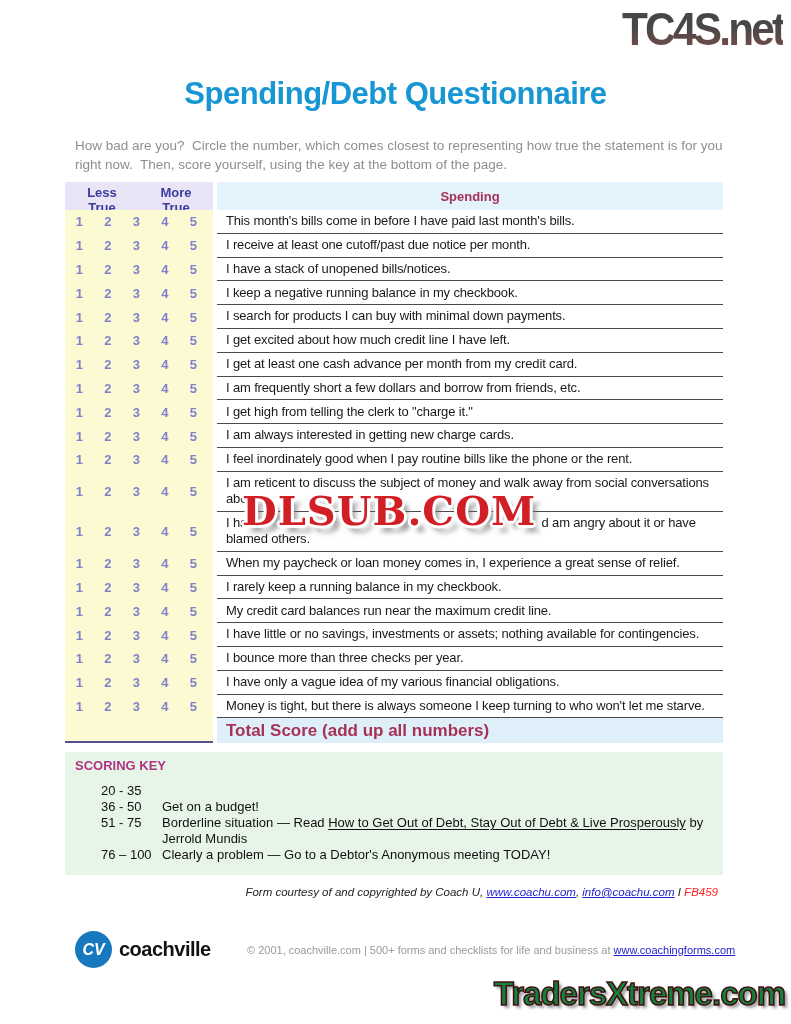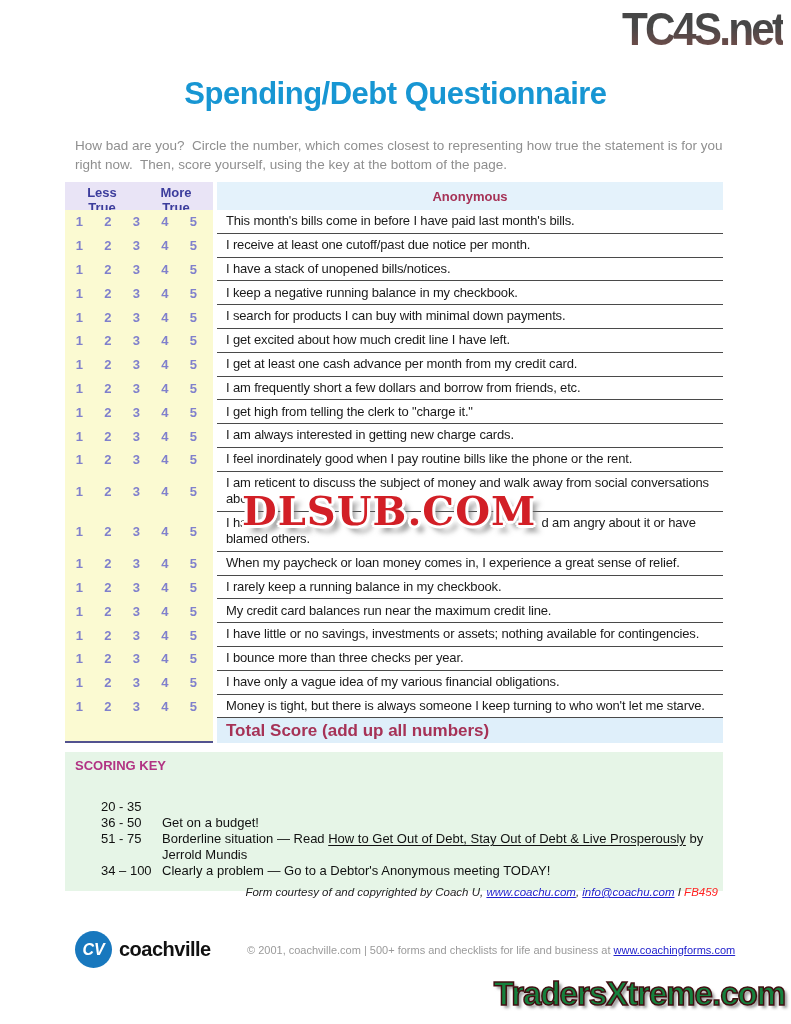--- a/index.html
+++ b/index.html
@@ -73,21 +73,21 @@
   .total-label {
     flex: 1; background: #dfeffa; color: #a63256; font-weight: bold;
     font-size: 17px; display: flex; align-items: center; padding-left: 9px;
   }
 
   
   .scoring {
     position: absolute; top: 752px; left: 65px; width: 658px;
     background: #e6f5e7; padding: 6px 6px 12px 10px;
   }
-  .sk-head { color: #b13383; font-weight: bold; font-size: 13px; margin-bottom: 26px; }
+  .sk-head { color: #b13383; font-weight: bold; font-size: 13px; margin-bottom: 10px; }
   .sk-row { display: flex; }
   .sk-range {
     width: 52px; margin-left: 26px; flex: none; color: #111;
     font-size: 13px; line-height: 16px;
   }
   .sk-text {
     flex: 1; padding-left: 9px; color: #111; font-size: 13px; line-height: 16px;
     max-width: 575px;
   }
   .sk-text u { text-underline-offset: 2px; }
@@ -153,21 +153,21 @@
 
   <div class="qtable">
     <div class="qhead">
       <div class="scale-head">
         <div>Less
 True</div>
         <div>More
 True</div>
       </div>
       <div class="head-gap"></div>
-      <div class="stmt-head">Anonymous</div>
+      <div class="stmt-head">Spending</div>
     </div>
 
     <div id="rows">
         <div class="qrow">
           <div class="scale">
             <span class="num">1</span>
             <span class="num">2</span>
             <span class="num">3</span>
             <span class="num">4</span>
             <span class="num">5</span>
@@ -441,21 +441,21 @@
         </div>
         <div class="sk-row">
           <div class="sk-range">36 - 50</div>
           <div class="sk-text">Get on a budget!</div>
         </div>
         <div class="sk-row">
           <div class="sk-range">51 - 75</div>
           <div class="sk-text"><span>Borderline situation — Read </span><u>How to Get Out of Debt, Stay Out of Debt &amp; Live Prosperously</u><span> by Jerrold Mundis</span></div>
         </div>
         <div class="sk-row">
-          <div class="sk-range">34 – 100</div>
+          <div class="sk-range">76 – 100</div>
           <div class="sk-text">Clearly a problem — Go to a Debtor's Anonymous meeting TODAY!</div>
         </div>
       </div>
   </div>
 
   <div class="credit">
     <span>Form courtesy of and copyrighted by Coach U, </span><a>www.coachu.com</a><span>, </span><a>info@coachu.com</a><span> I </span><span class="fb">FB459</span>
   </div>
 
   <div class="cv-logo">

